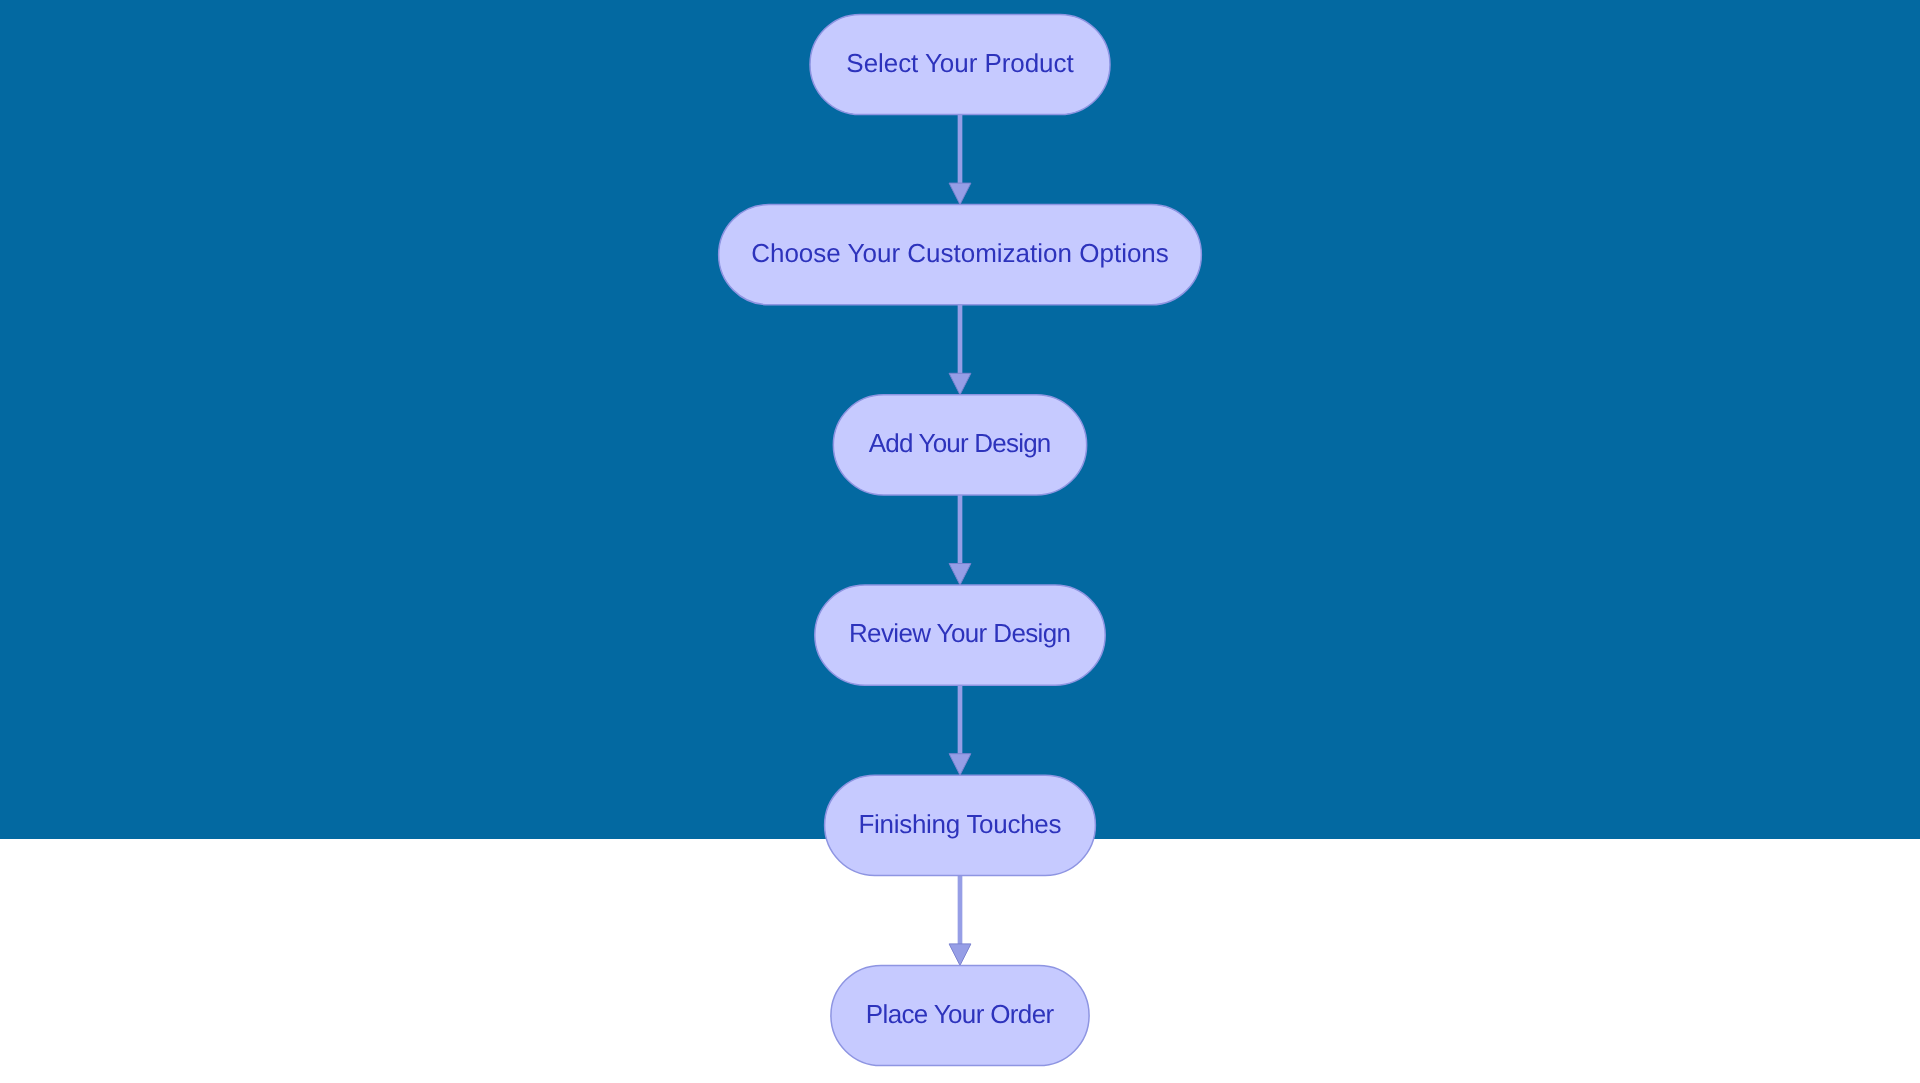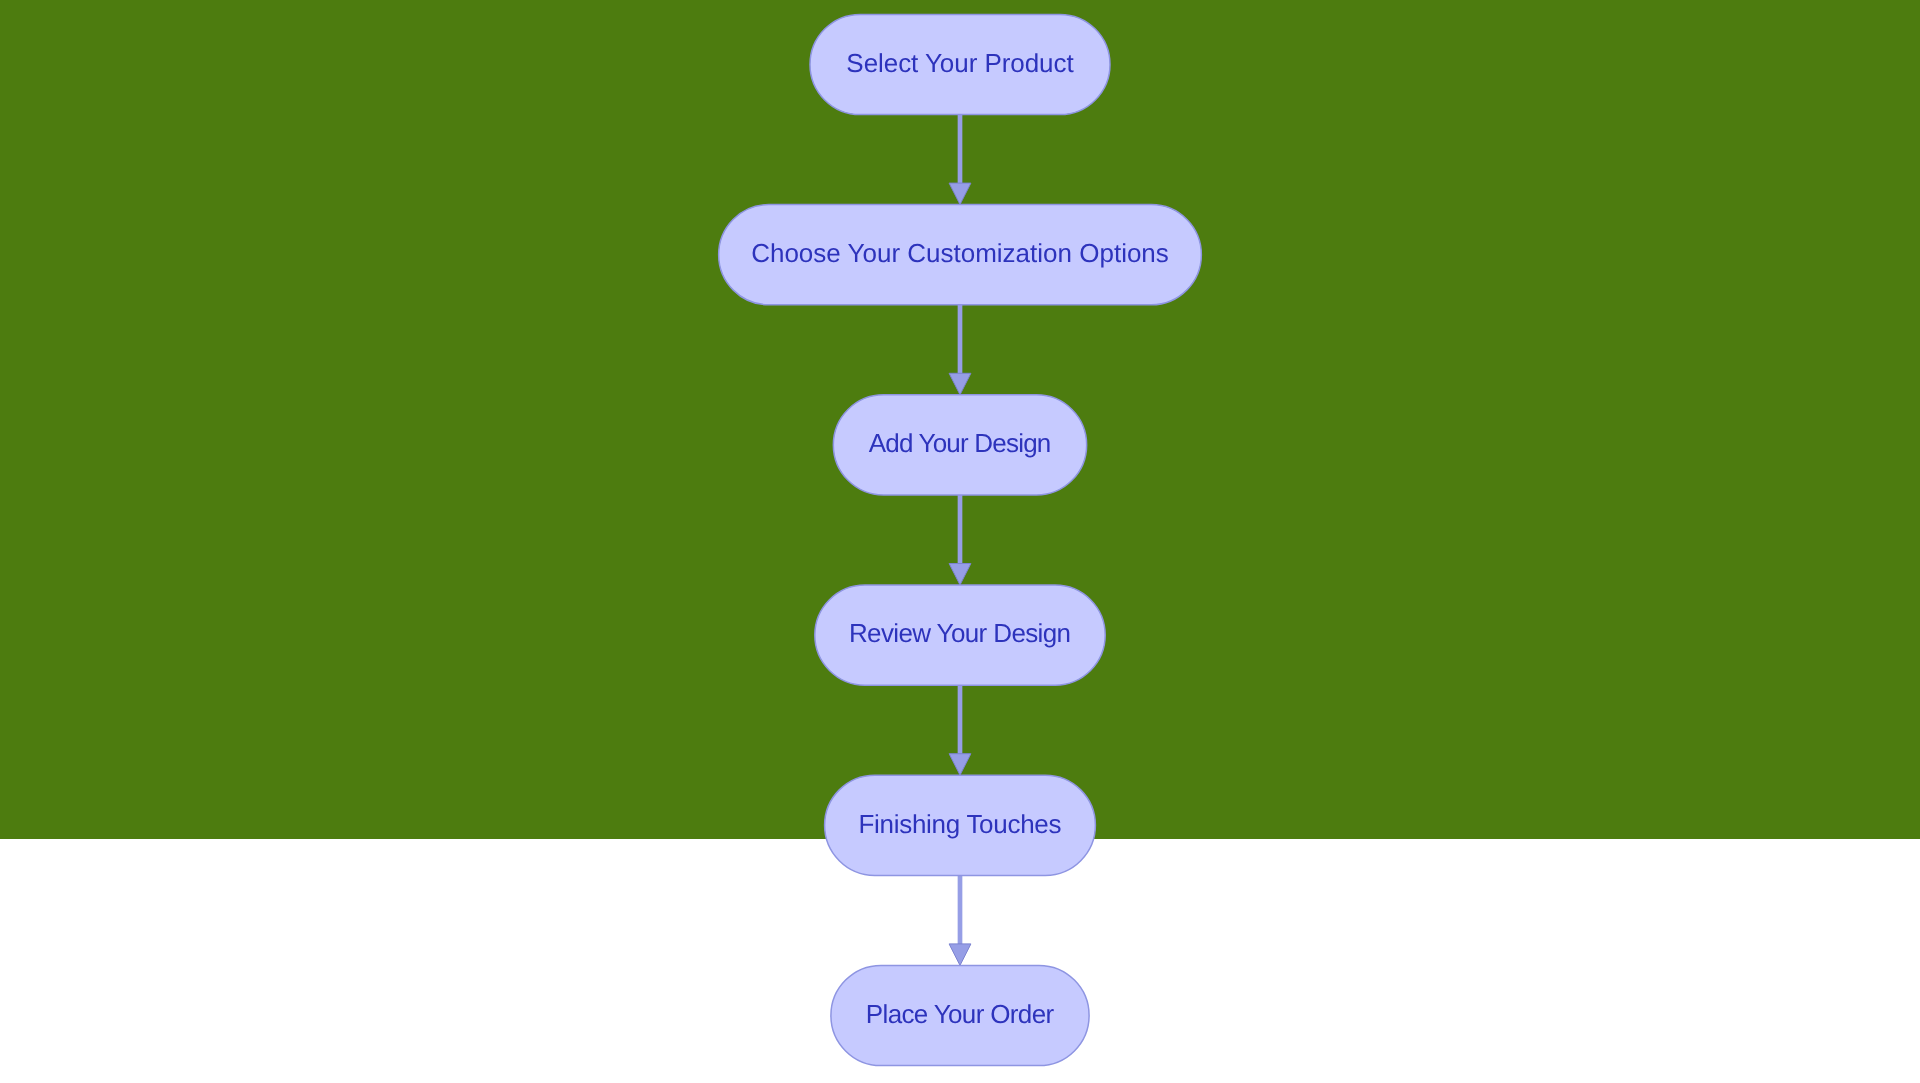--- a/index.html
+++ b/index.html
@@ -2,21 +2,21 @@
 <html><head>
 <meta charset="utf-8">
 <title>Product Customization Flowchart</title>
 <style>
   html, body { margin:0; padding:0; background:#ffffff; }
   body {
     width:1920px; height:1083px; overflow:hidden;
     font-family:"Liberation Sans", sans-serif;
   }
   #chart {
-    position:relative; width:1920px; height:839px; background:#4d7c0f;
+    position:relative; width:1920px; height:839px; background:#0369a1;
     transform: translateZ(0);
   }
   #chart svg { display:block; }
 
   .node-label {
     font-family:"Liberation Sans", sans-serif;
     font-size:26px;
     font-weight:400;
     text-anchor:middle;
     dominant-baseline:alphabetic;

